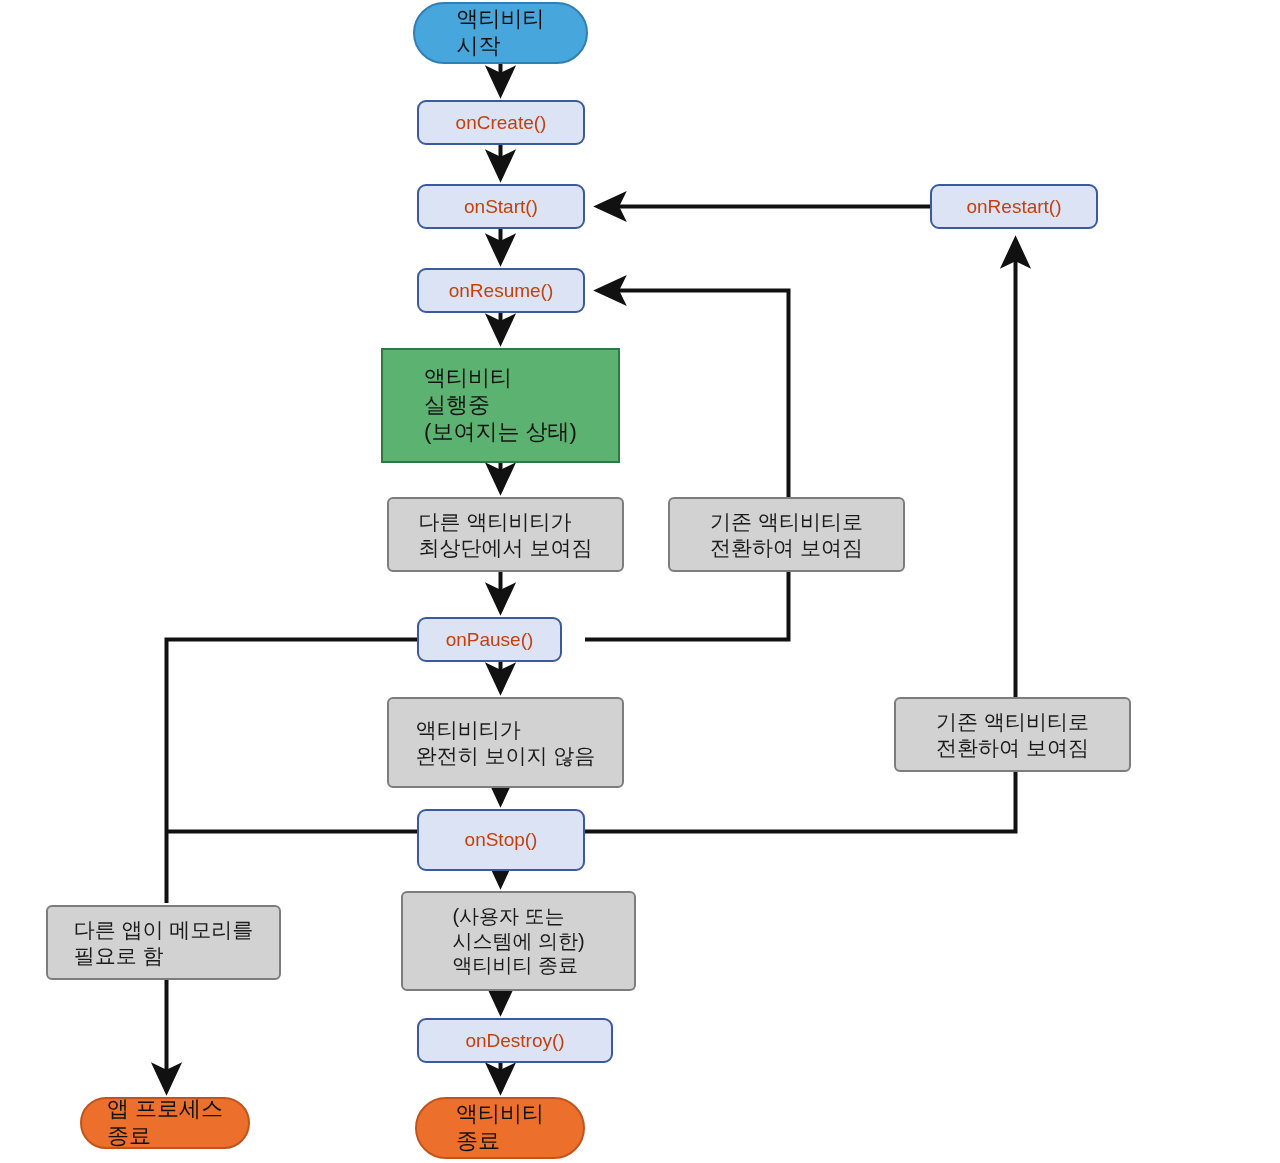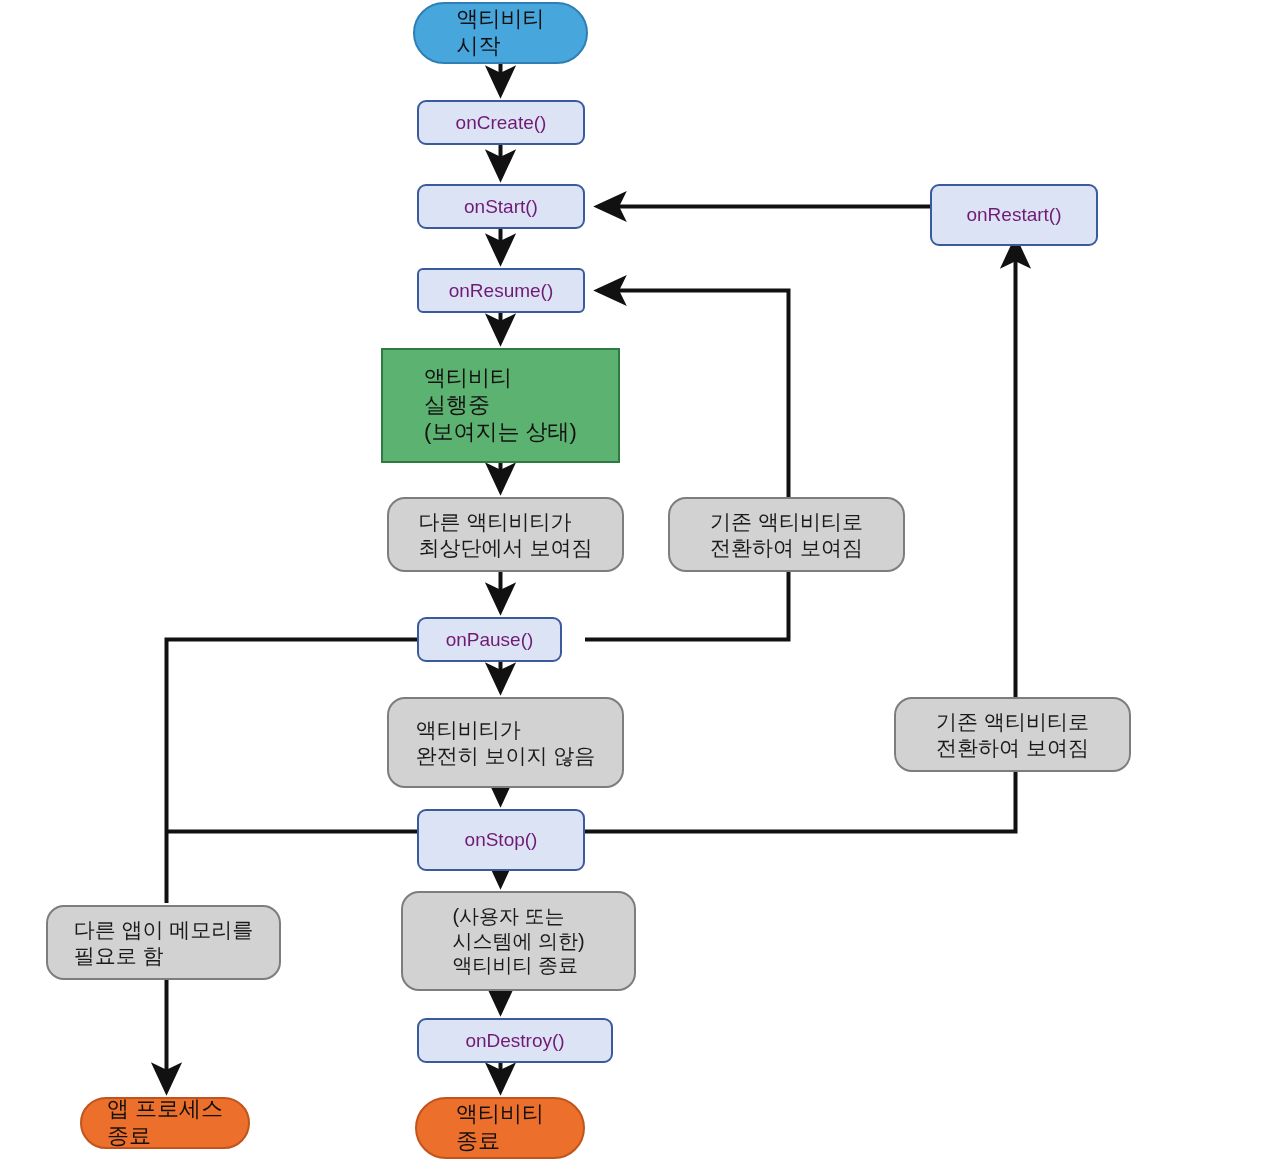--- a/index.html
+++ b/index.html
@@ -52,35 +52,35 @@
     border-radius: 34px;
     font-size: 22px;
     color: #111111;
   }
   
   .node.callback {
     background: #dce3f4;
     border: 2px solid #3b5a9e;
     border-radius: 9px;
     font-size: 19px;
-    color: #701a75;
+    color: #c2410c;
   }
   
   .node.state-running {
     background: #5cb270;
     border: 2px solid #2f7a42;
     border-radius: 0;
     font-size: 22px;
     color: #111111;
   }
   
   .node.condition {
     background: #d2d2d2;
     border: 2px solid #7d7d7d;
-    border-radius: 18px;
+    border-radius: 6px;
     font-size: 21px;
     color: #1a1a1a;
   }
 </style>
 </head>
 <body>
 
 <div id="diagram-canvas">
 
   <svg id="edge-layer" width="1280" height="1163" viewBox="0 0 1280 1163" xmlns="http://www.w3.org/2000/svg">
@@ -113,21 +113,21 @@
     <path d="M 166.5 980 L 166.5 1091" stroke="#111111" stroke-width="4" fill="none" marker-end="url(#arrowhead)"></path>
   </svg>
 
   <div class="node terminator-start" style="left:413px; top:2px; width:175px; height:62px;">액티비티
 시작</div>
 
   <div class="node callback" style="left:417px; top:100px; width:168px; height:45px;">onCreate()</div>
 
   <div class="node callback" style="left:417px; top:184px; width:168px; height:45px;">onStart()</div>
 
-  <div class="node callback" style="left:417px; top:268px; width:168px; height:45px;border-radius:6px;">onResume()</div>
+  <div class="node callback" style="left:417px; top:268px; width:168px; height:45px;">onResume()</div>
 
   <div class="node state-running" style="left:381px; top:348px; width:239px; height:115px;">액티비티
 실행중
 (보여지는 상태)</div>
 
   <div class="node condition" style="left:387px; top:497px; width:237px; height:75px;">다른 액티비티가
 최상단에서 보여짐</div>
 
   <div class="node condition" style="left:668px; top:497px; width:237px; height:75px;">기존 액티비티로
 전환하여 보여짐</div>
@@ -135,21 +135,21 @@
   <div class="node callback" style="left:417px; top:617px; width:145px; height:45px;">onPause()</div>
 
   <div class="node condition" style="left:387px; top:697px; width:237px; height:91px;">액티비티가
 완전히 보이지 않음</div>
 
   <div class="node condition" style="left:894px; top:697px; width:237px; height:75px;">기존 액티비티로
 전환하여 보여짐</div>
 
   <div class="node callback" style="left:417px; top:809px; width:168px; height:62px;">onStop()</div>
 
-  <div class="node callback" style="left:930px; top:184px; width:168px; height:62px;">onRestart()</div>
+  <div class="node callback" style="left:930px; top:184px; width:168px; height:45px;">onRestart()</div>
 
   <div class="node condition" style="left:46px; top:905px; width:235px; height:75px;">다른 앱이 메모리를
 필요로 함</div>
 
   <div class="node condition" style="left:383px; top:891px; width:235px; height:100px; font-size:20px;margin-left:18px;">(사용자 또는
 시스템에 의한)
 액티비티 종료</div>
 
   <div class="node callback" style="left:417px; top:1018px; width:196px; height:45px;">onDestroy()</div>
 

